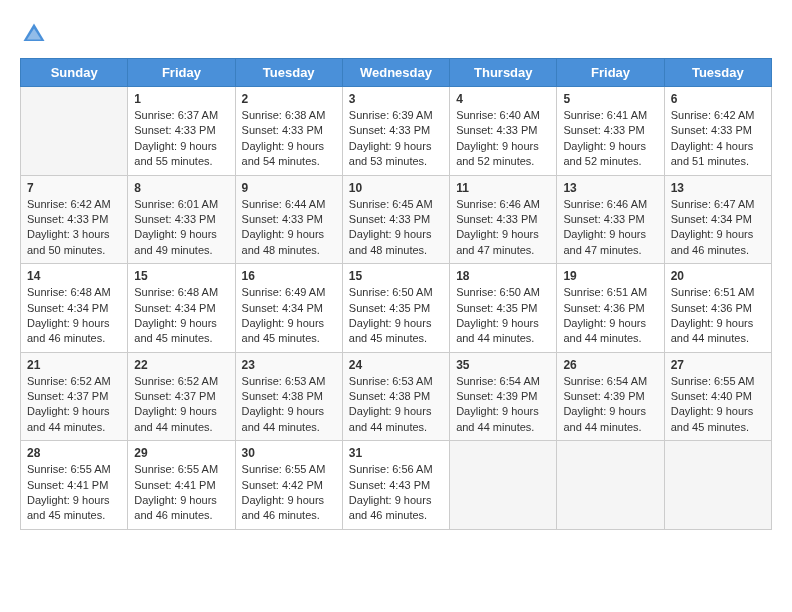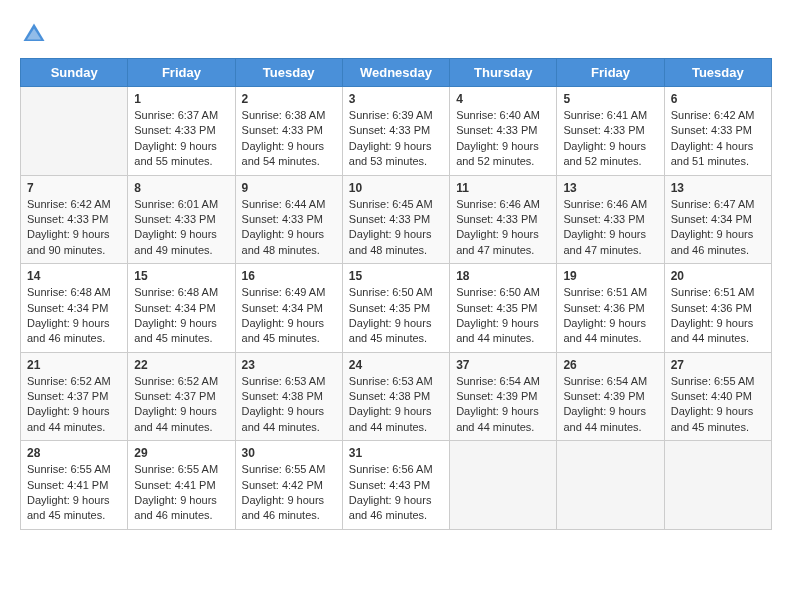--- a/index.html
+++ b/index.html
@@ -169,21 +169,21 @@
             <span>Daylight: 4 hours and 51 minutes.</span>
           </div>
         </td>
       </tr>
       <tr>
         <td>
           <span class="day-num">7</span>
           <div class="day-info">
             <span>Sunrise: 6:42 AM</span><br>
             <span>Sunset: 4:33 PM</span><br>
-            <span>Daylight: 9 hours and 90 minutes.</span>
+            <span>Daylight: 3 hours and 50 minutes.</span>
           </div>
         </td>
         <td>
           <span class="day-num">8</span>
           <div class="day-info">
             <span>Sunrise: 6:01 AM</span><br>
             <span>Sunset: 4:33 PM</span><br>
             <span>Daylight: 9 hours and 49 minutes.</span>
           </div>
         </td>
@@ -313,21 +313,21 @@
         </td>
         <td>
           <span class="day-num">24</span>
           <div class="day-info">
             <span>Sunrise: 6:53 AM</span><br>
             <span>Sunset: 4:38 PM</span><br>
             <span>Daylight: 9 hours and 44 minutes.</span>
           </div>
         </td>
         <td>
-          <span class="day-num">37</span>
+          <span class="day-num">35</span>
           <div class="day-info">
             <span>Sunrise: 6:54 AM</span><br>
             <span>Sunset: 4:39 PM</span><br>
             <span>Daylight: 9 hours and 44 minutes.</span>
           </div>
         </td>
         <td>
           <span class="day-num">26</span>
           <div class="day-info">
             <span>Sunrise: 6:54 AM</span><br>

